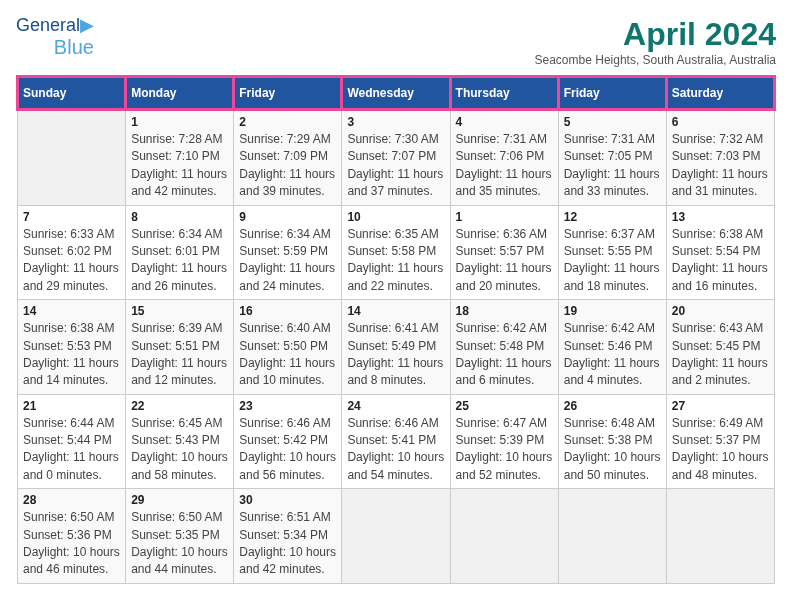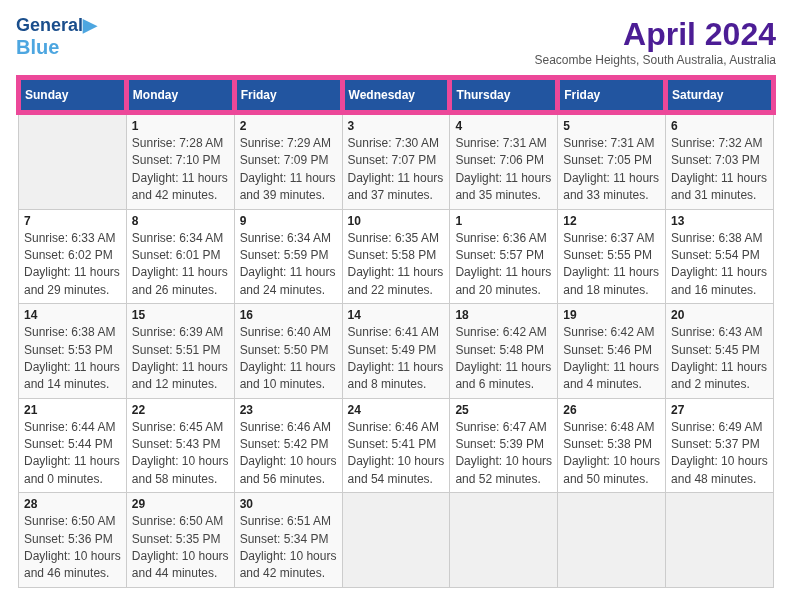--- a/index.html
+++ b/index.html
@@ -15,52 +15,52 @@
       align-items: flex-start;
       justify-content: space-between;
       margin-bottom: 8px;
     }
     .logo {
       display: flex;
       align-items: center;
     }
     .logo-text {
       font-size: 18px;
-      font-weight: bold;
+      font-weight: normal;
       color: #1a4e8c;
       line-height: 1.1;
     }
     .logo-text span {
       color: #4da6e0;
     }
     .title-block {
       text-align: right;
     }
     .month-title {
       font-size: 32px;
       font-weight: bold;
-      color: #4c1d95;
+      color: #0f766e;
     }
     .location {
       font-size: 12px;
       color: #555;
     }
     table {
       width: 100%;
       border-collapse: collapse;
       font-size: 11px;
     }
     thead tr th {
       background-color: #2255a0;
       color: #fff;
       padding: 8px 4px;
       text-align: left;
       font-size: 12px;
       font-weight: bold;
-      border: 5px solid #ec4899;
+      border: 3px solid #ec4899;
     }
     tbody tr td {
       border: 1px solid #ccc;
       vertical-align: top;
       padding: 4px 5px;
       min-height: 80px;
       width: 14.28%;
     }
     tbody tr:nth-child(odd) td {
       background-color: #f9f9f9;
@@ -85,21 +85,21 @@
   </style>
 </head>
 <body>
 
 <div class="header">
   <div class="logo">
     <div>
       <div style="display:flex;align-items:center;">
         <span class="logo-text">General<span>▶</span></span>
       </div>
-      <div class="logo-text" style="color:#4da6e0;font-size:20px;">Blue</div>
+      <div class="logo-text" style="color:#4da6e0;font-size:20px;text-align:right;">Blue</div>
     </div>
   </div>
   <div class="title-block">
     <div class="month-title">April 2024</div>
     <div class="location">Seacombe Heights, South Australia, Australia</div>
   </div>
 </div>
 
 <table>
   <thead>

